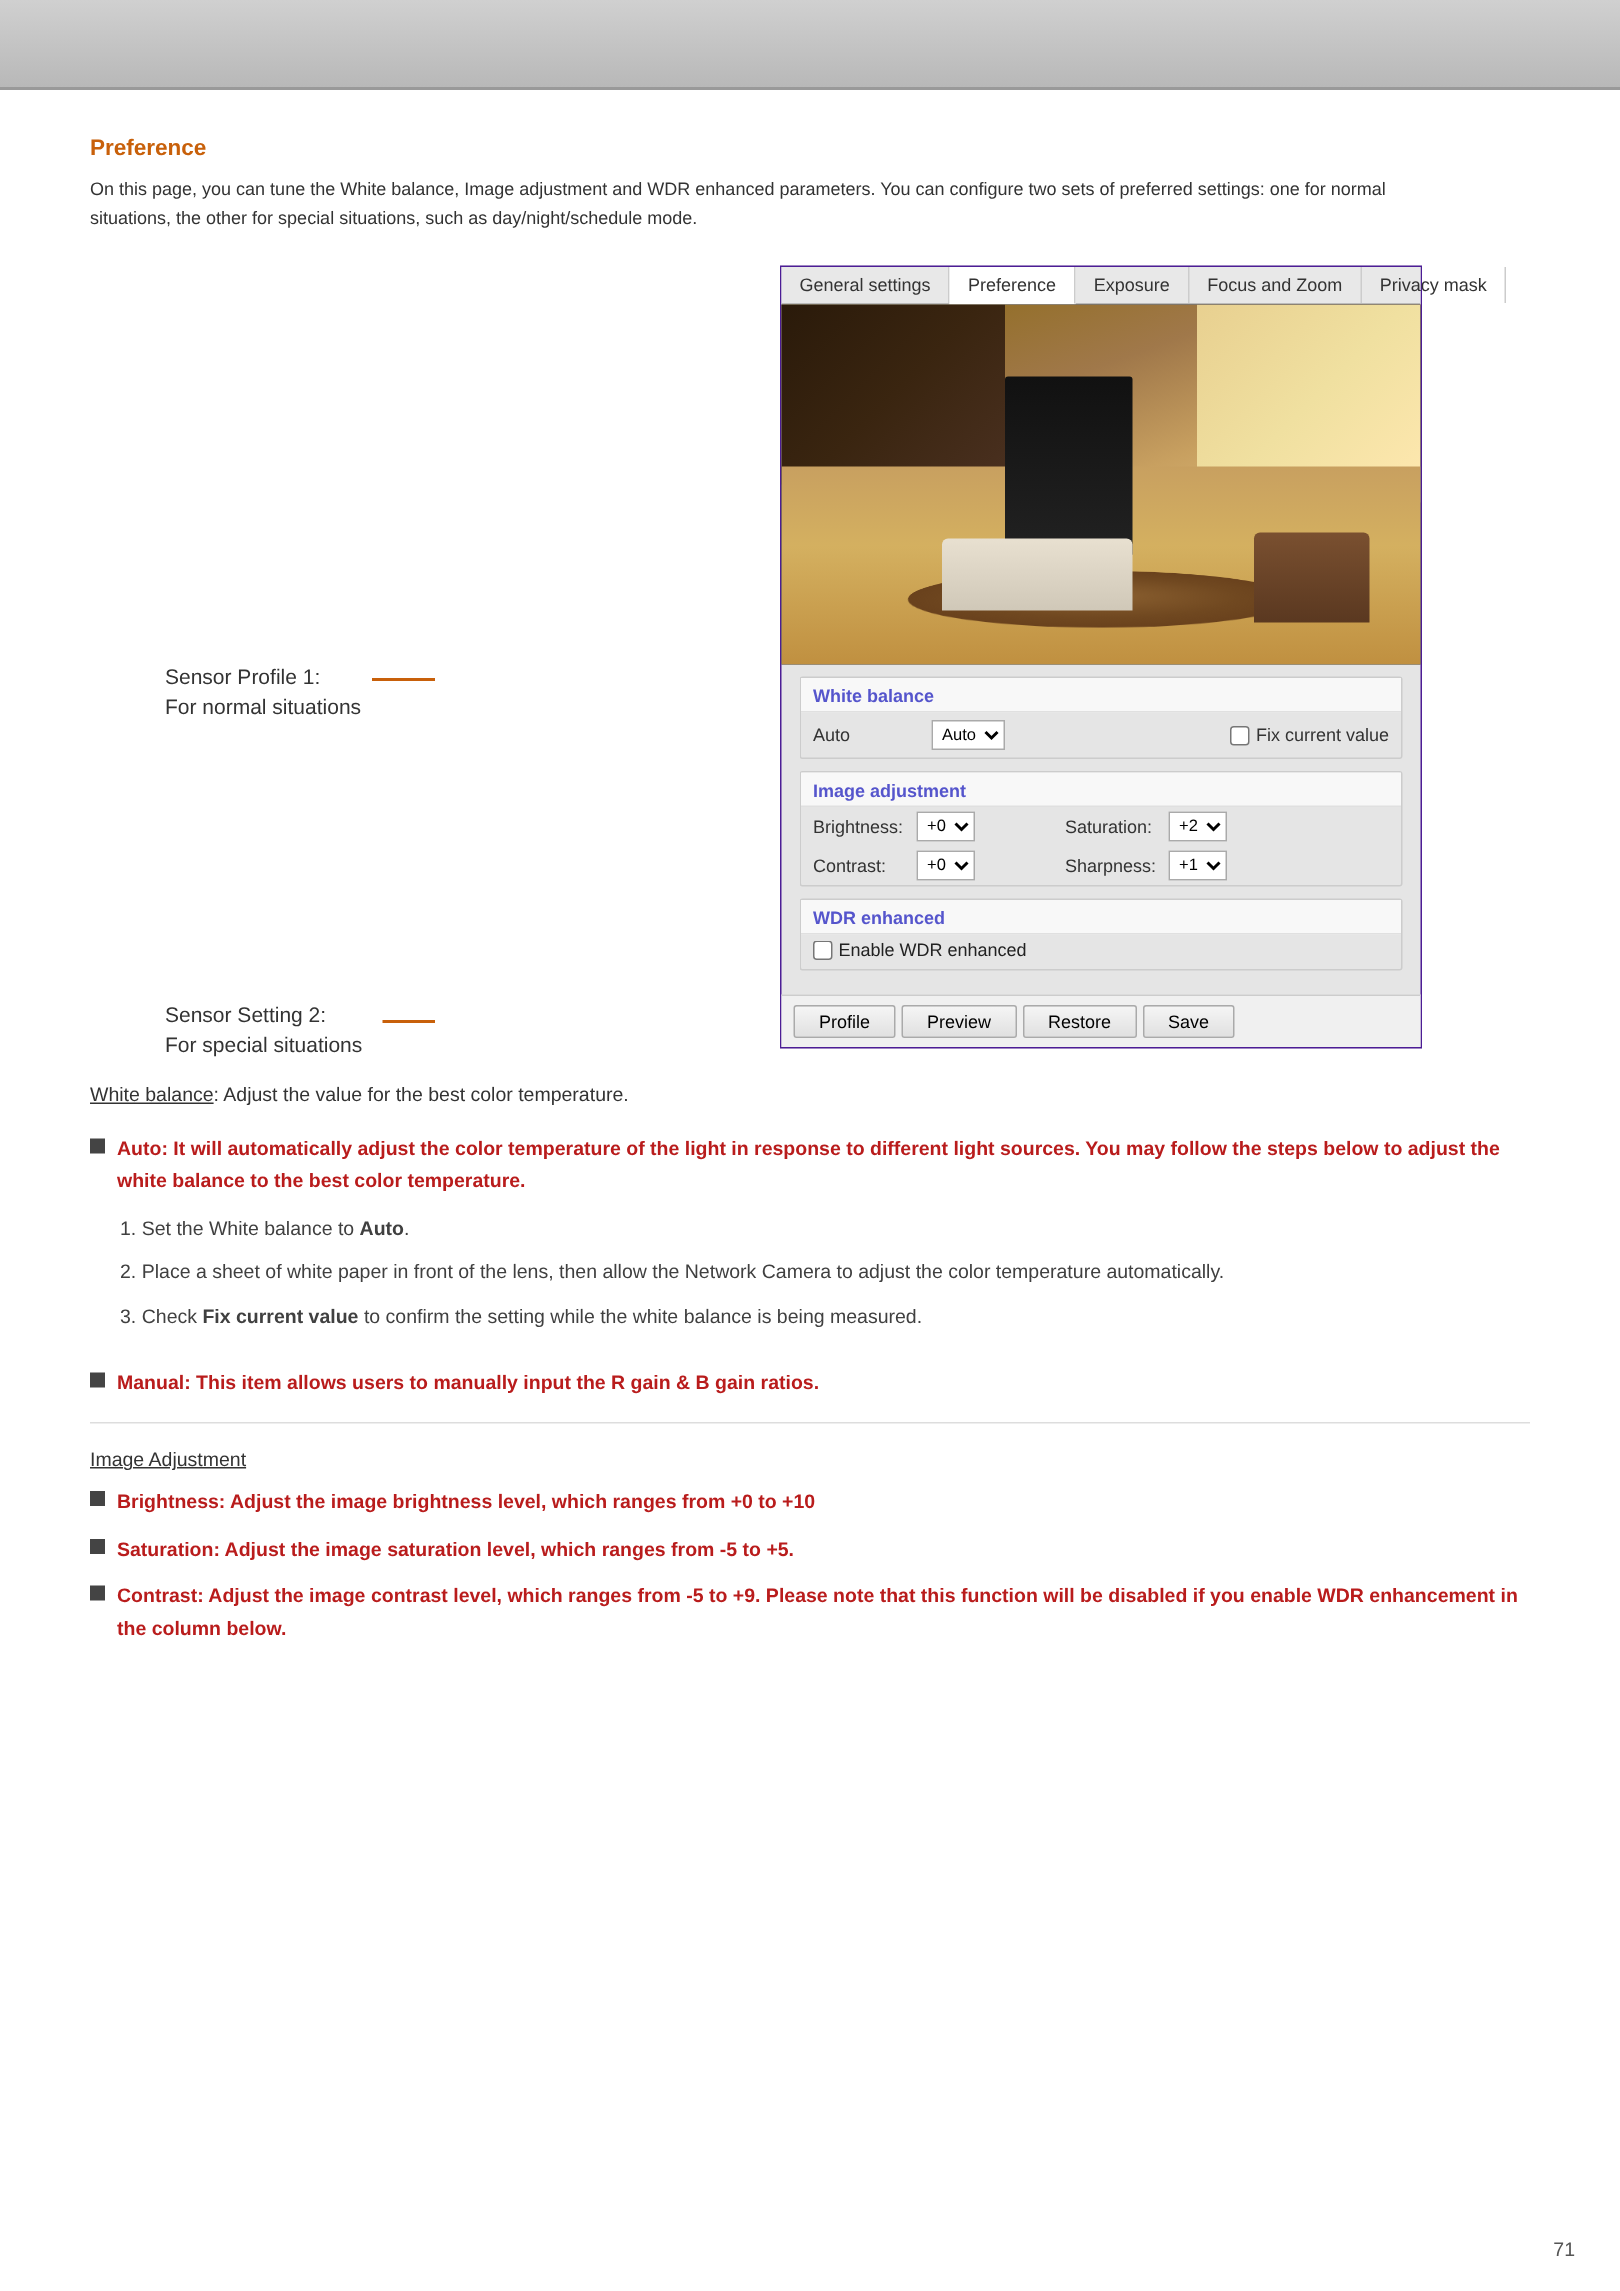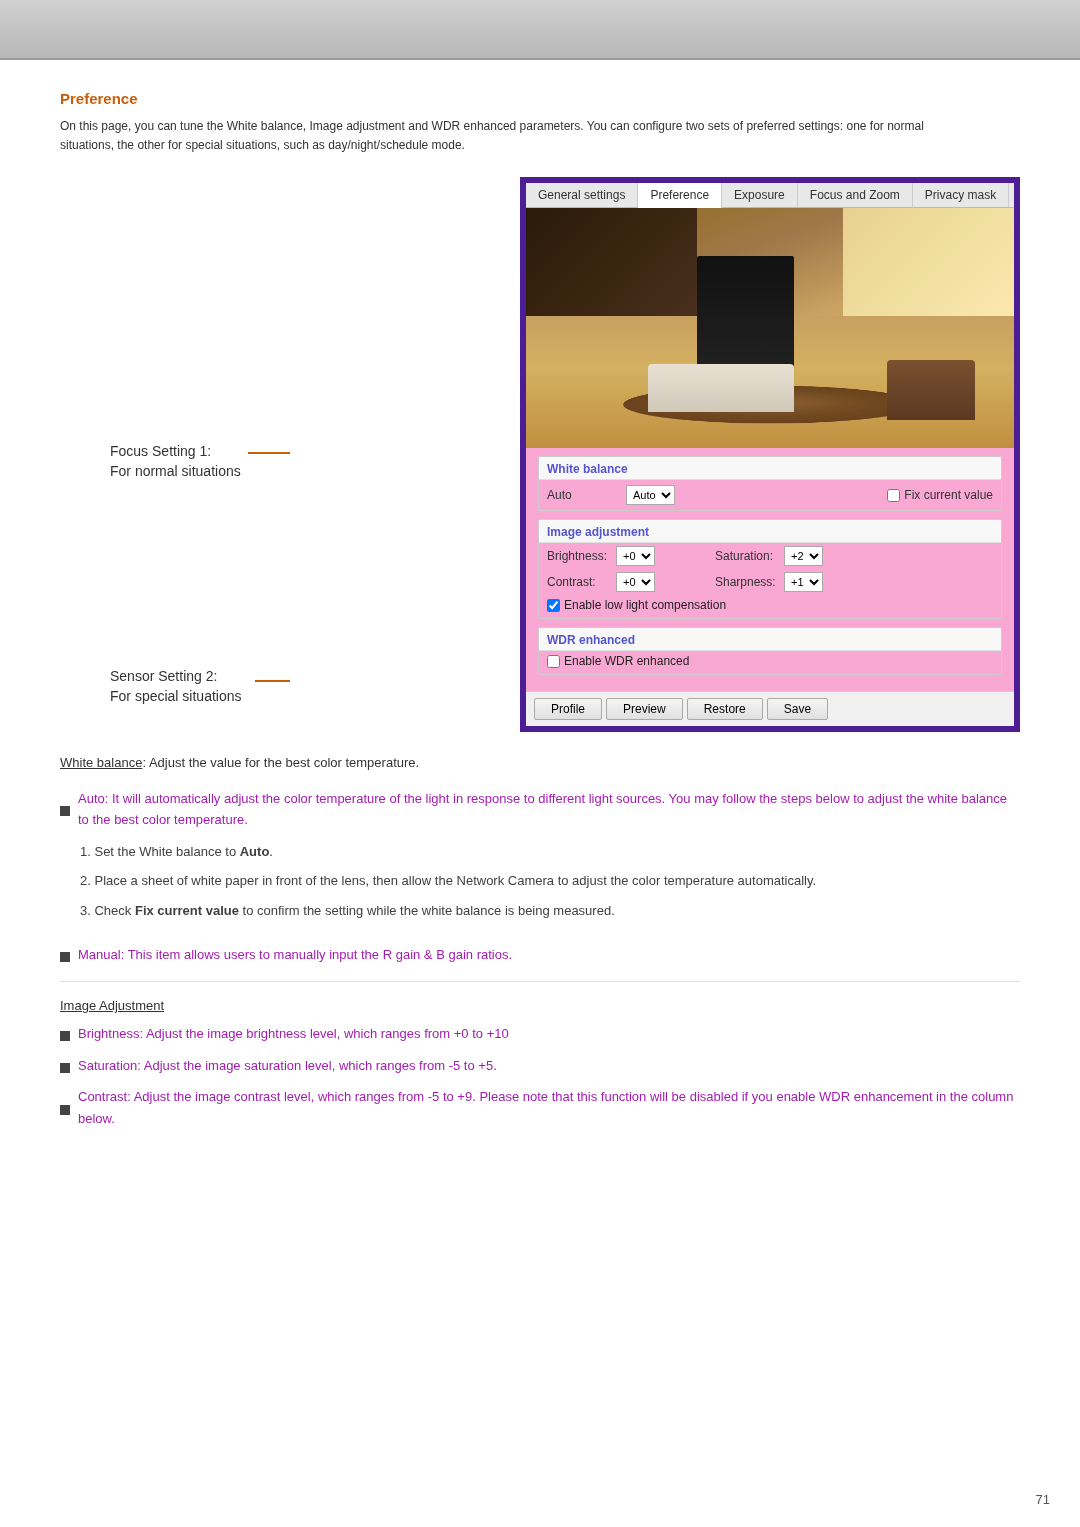--- a/index.html
+++ b/index.html
@@ -36,23 +36,23 @@
     .intro-text {
       font-size: 12px;
       line-height: 1.6;
       color: #333;
       margin-bottom: 22px;
       max-width: 900px;
     }
     
     .camera-panel {
       margin-left: 230px;
-      border: 6px solid #4c1d95;
-      background: #f9a8d4;
-      width: 500px;
+      border: 1px solid #4c1d95;
+      background: #e5e5e5;
+      width: 428px;
     }
     .tab-bar {
       display: flex;
       background: #e8e8e8;
       border-bottom: 1px solid #bbb;
       align-items: center;
     }
     .tab {
       padding: 5px 12px;
       font-size: 12px;
@@ -297,25 +297,26 @@
       line-height: 1.65;
       color: #333;
       margin-bottom: 14px;
     }
     .underline-link {
       text-decoration: underline;
       color: #333;
     }
     .bullet-item {
       display: flex;
-      align-items: center;
+      align-items: flex-start;
       margin-bottom: 10px;
       font-size: 13px;
       line-height: 1.65;
-      color: #a21caf;
+      color: #b91c1c;
+      font-weight: bold;
     }
     .bullet-square {
       width: 10px;
       height: 10px;
       background: #444;
       flex-shrink: 0;
       margin-top: 4px;
       margin-right: 8px;
     }
     .numbered-item {
@@ -357,21 +358,21 @@
 
   <div class="content-area">
 
     <div class="section-title">Preference</div>
     <div class="intro-text">On this page, you can tune the White balance, Image adjustment and WDR enhanced parameters. You can configure two sets of preferred settings: one for normal situations, the other for special situations, such as day/night/schedule mode.</div>
 
     <div class="layout-outer">
 
       <div class="sensor-labels">
         <div class="sensor-label-1">
-          <div>Focus Setting 1:</div>
+          <div>Sensor Profile 1:</div>
           <div>For normal situations</div>
         </div>
         <div class="line-1"></div>
         <div class="sensor-label-2">
           <div>Sensor Setting 2:</div>
           <div>For special situations</div>
         </div>
         <div class="line-2"></div>
       </div>
 
@@ -447,24 +448,20 @@
                   <option>+0</option>
                 </select>
               </div>
               <div class="adj-pair">
                 <span class="settings-label">Sharpness:</span>
                 <select class="settings-select">
                   <option>+1</option>
                 </select>
               </div>
             </div>
-            <div class="enable-row">
-              <input type="checkbox" checked="" style="">
-              <span>Enable low light compensation</span>
-            </div>
           </div>
 
           <div class="settings-section">
             <div class="settings-section-title">WDR enhanced</div>
             <div class="wdr-row">
               <input type="checkbox" style="">
               <span>Enable WDR enhanced</span>
             </div>
           </div>
 

